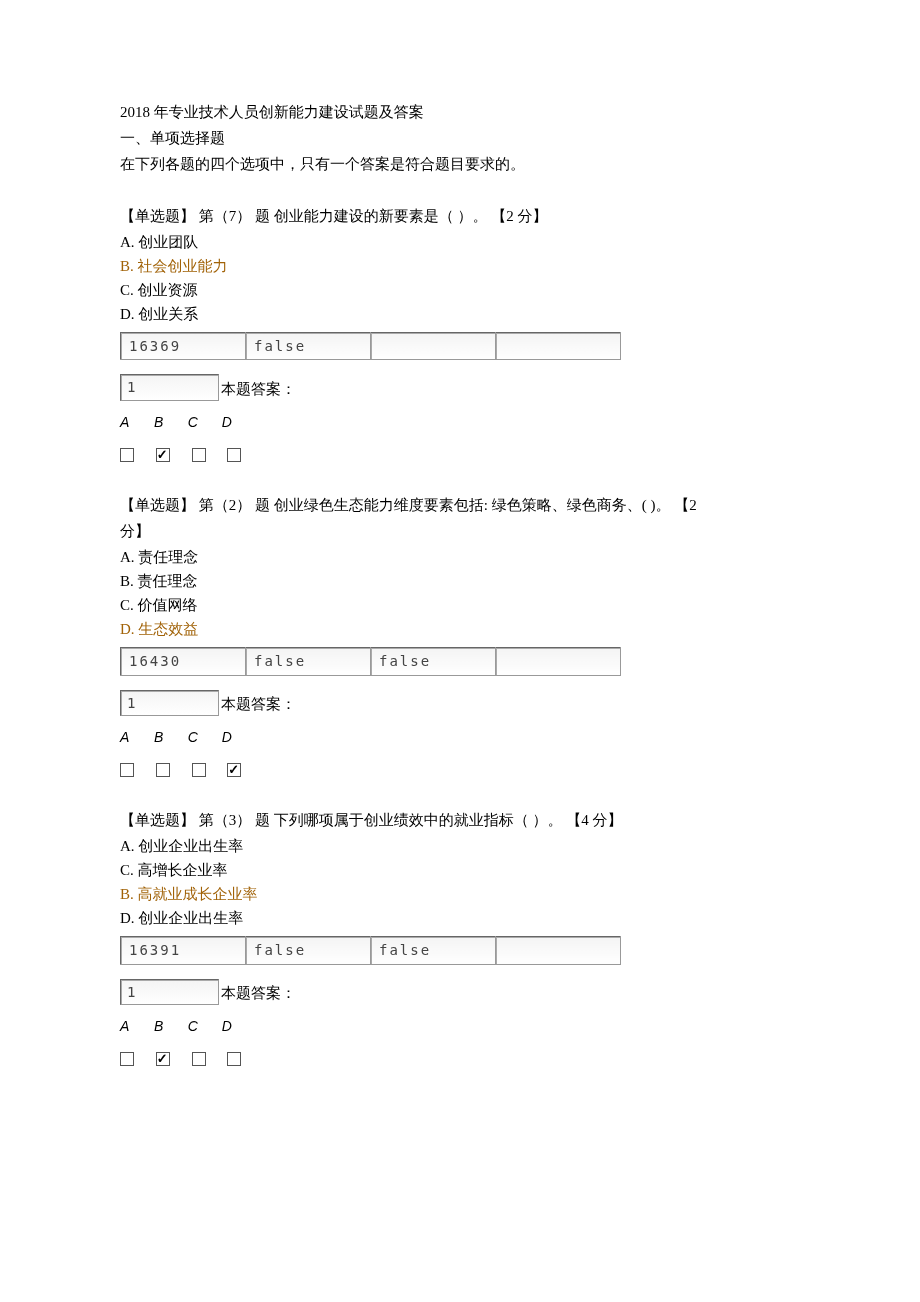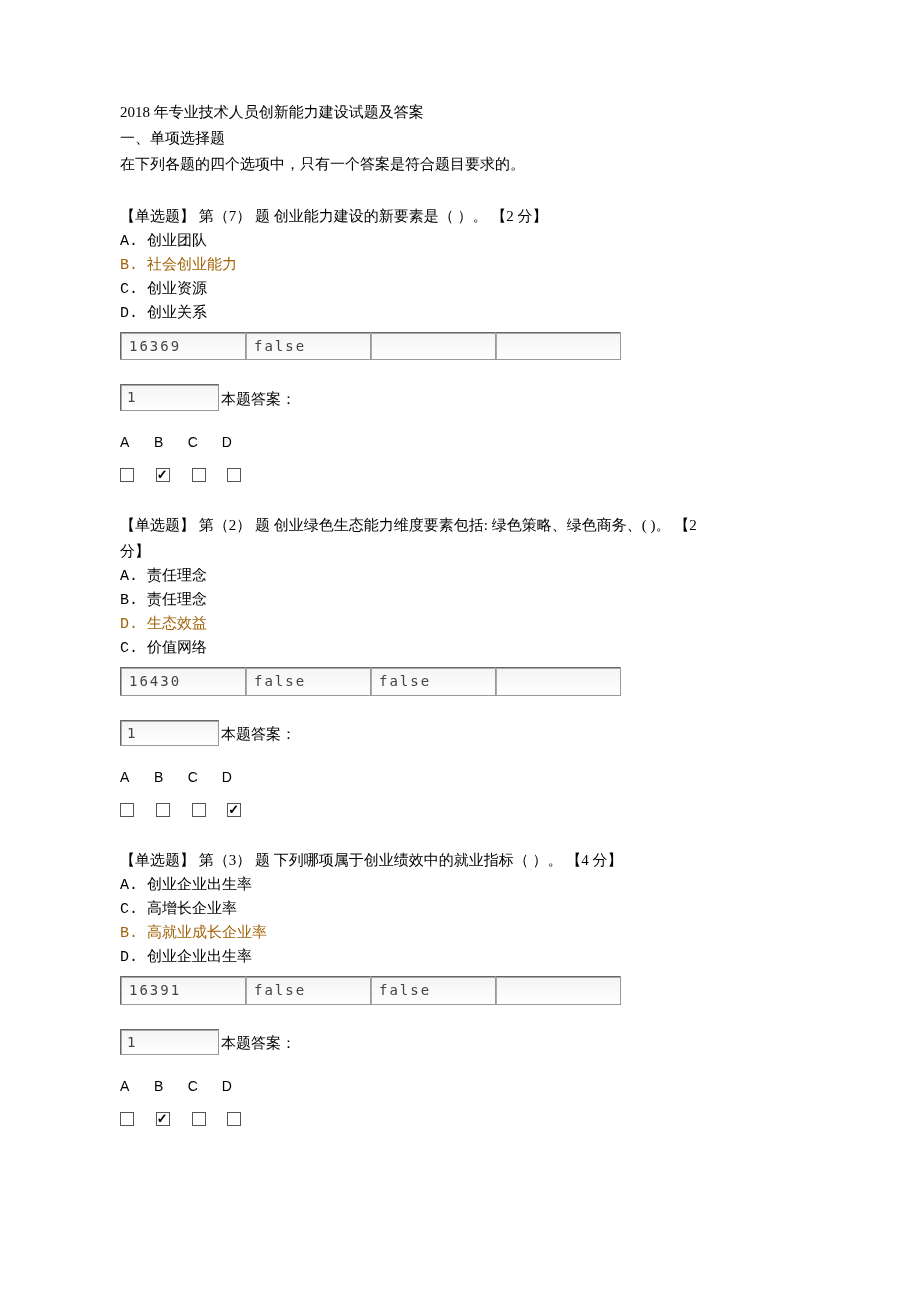--- a/index.html
+++ b/index.html
@@ -8,27 +8,27 @@
     line-height: 1.6;
     margin: 0;
     padding: 100px 120px 80px 120px;
     color: #000;
     background: #fff;
   }
   .title { margin-bottom: 2px; }
   .section-heading, .instruction { margin-bottom: 2px; }
   .question-block { margin-top: 28px; }
   .q-text { margin-bottom: 2px; }
-  .option { margin-bottom: 0px; font-family: Liberation Mono, monospace; }
+  .option { margin-bottom: 0px; }
   .answer-red { color: #a16207; }
 
   table.data-table {
     border-collapse: collapse;
     margin-top: 6px;
-    margin-bottom: 24px;
+    margin-bottom: 14px;
   }
   table.data-table td {
     border: 1px solid #999;
     border-top-color: #666;
     border-left-color: #666;
     background: linear-gradient(#f4f4f4,#fff);
     padding: 2px 8px;
     font-family: "SimSun", monospace;
     letter-spacing: 2px;
     font-size: 14px;
@@ -49,23 +49,24 @@
     font-family: "SimSun", monospace;
     font-size: 14px;
     color: #444;
     box-shadow: inset 1px 1px 0 #aaa;
     vertical-align: bottom;
     margin-right: 2px;
   }
   .answer-label { display: inline-block; text-align: center; }
 
   .choice-row {
-    margin-top: 20px;
+    margin-top: 10px;
     font-family: Arial, sans-serif;
     font-size: 14px;
+    font-style: italic;
   }
   .choice-row span { display:inline-block; width: 30px; }
   .checkbox-row { margin-top: 8px; }
   .cb {
     display: inline-block;
     width: 12px;
     height: 12px;
     border: 1px solid #555;
     background: #fff;
     margin-right: 18px;
@@ -123,22 +124,22 @@
     <span class="cb"></span>
     <span class="cb"></span>
   </div>
 </div>
 
 <div class="question-block">
   <div class="q-text">【单选题】 第（2）  题  创业绿色生态能力维度要素包括: 绿色策略、绿色商务、(   )。 【2</div>
   <div class="q-text">分】</div>
   <div class="option">A.  责任理念</div>
   <div class="option">B.  责任理念</div>
+  <div class="option">C.  价值网络</div>
   <div class="option answer-red">D.  生态效益</div>
-  <div class="option">C.  价值网络</div>
 
   <table class="data-table">
     <tbody>
         <tr>
       <td>16430</td>
       <td>false</td>
       <td>false</td>
       <td></td>
     </tr>
   </tbody>

